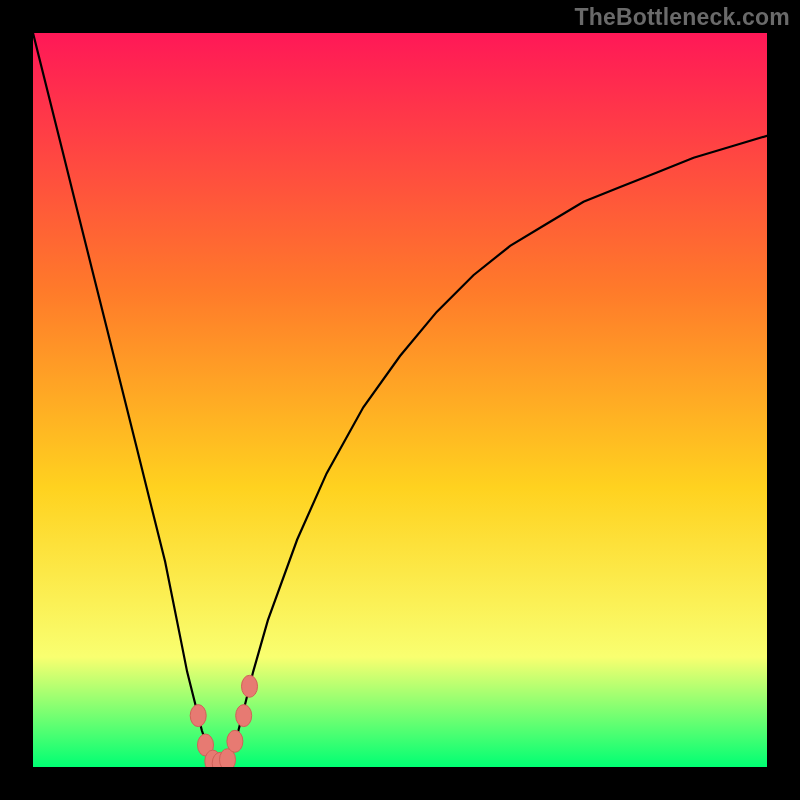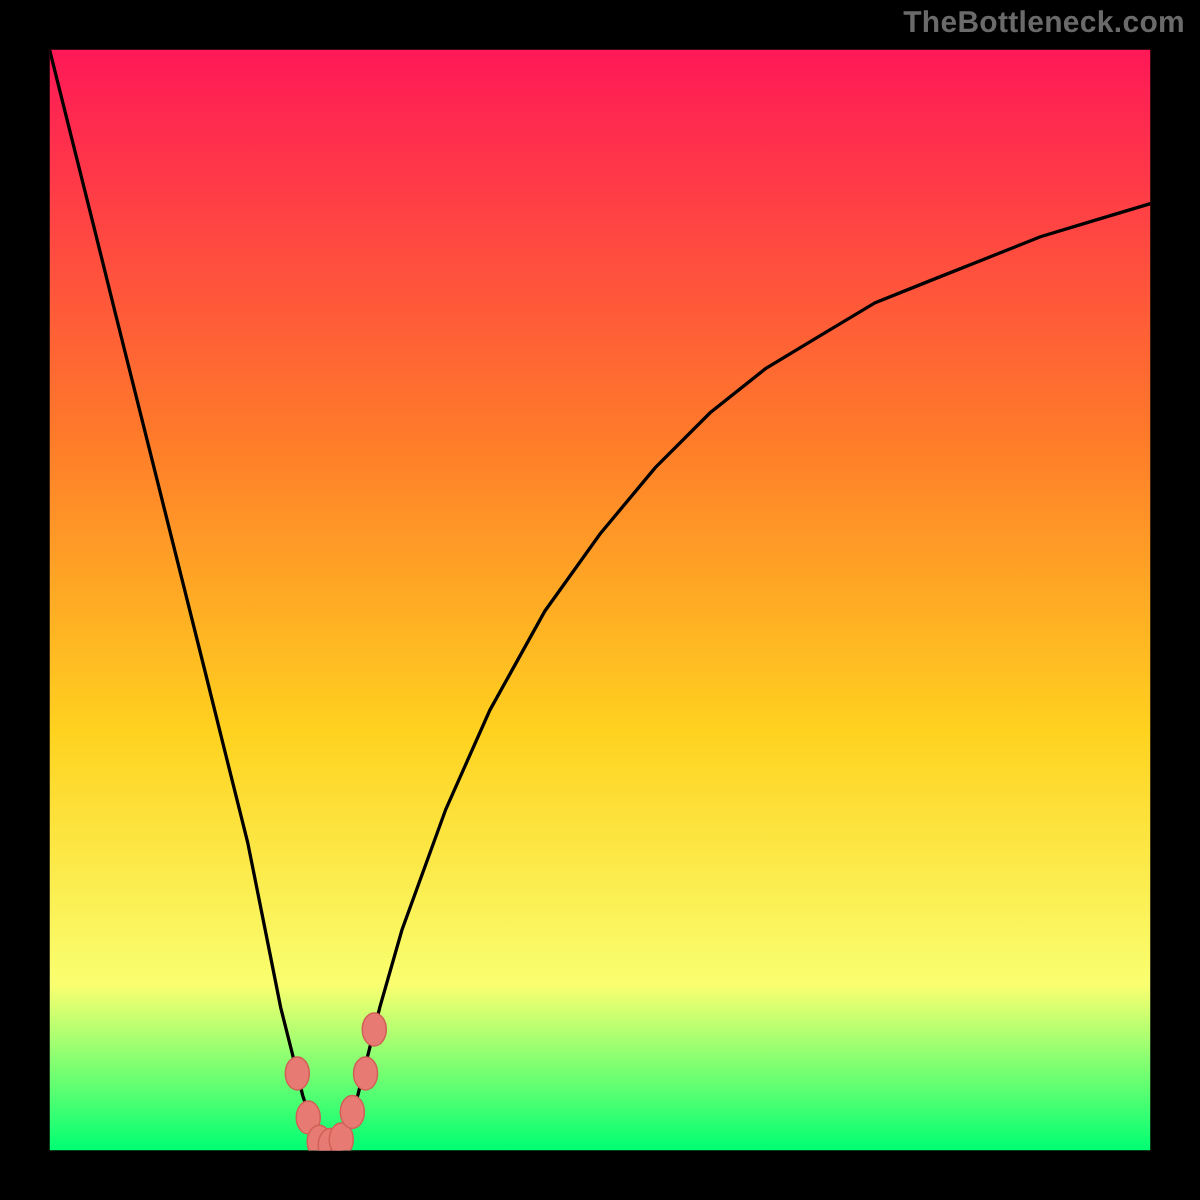--- a/index.html
+++ b/index.html
@@ -17,21 +17,21 @@
     left: 0;
     width: 800px;
     height: 800px;
     background: #000;
   }
   .watermark {
     position: absolute;
     top: 4px;
     right: 10px;
     color: #6a6a6a;
-    font-size: 20px;
+    font-size: 23px;
     font-weight: 600;
     letter-spacing: 0.2px;
     user-select: none;
   }
   .plot-area {
     position: absolute;
     top: 33px;
     left: 33px;
     width: 734px;
     height: 734px;

